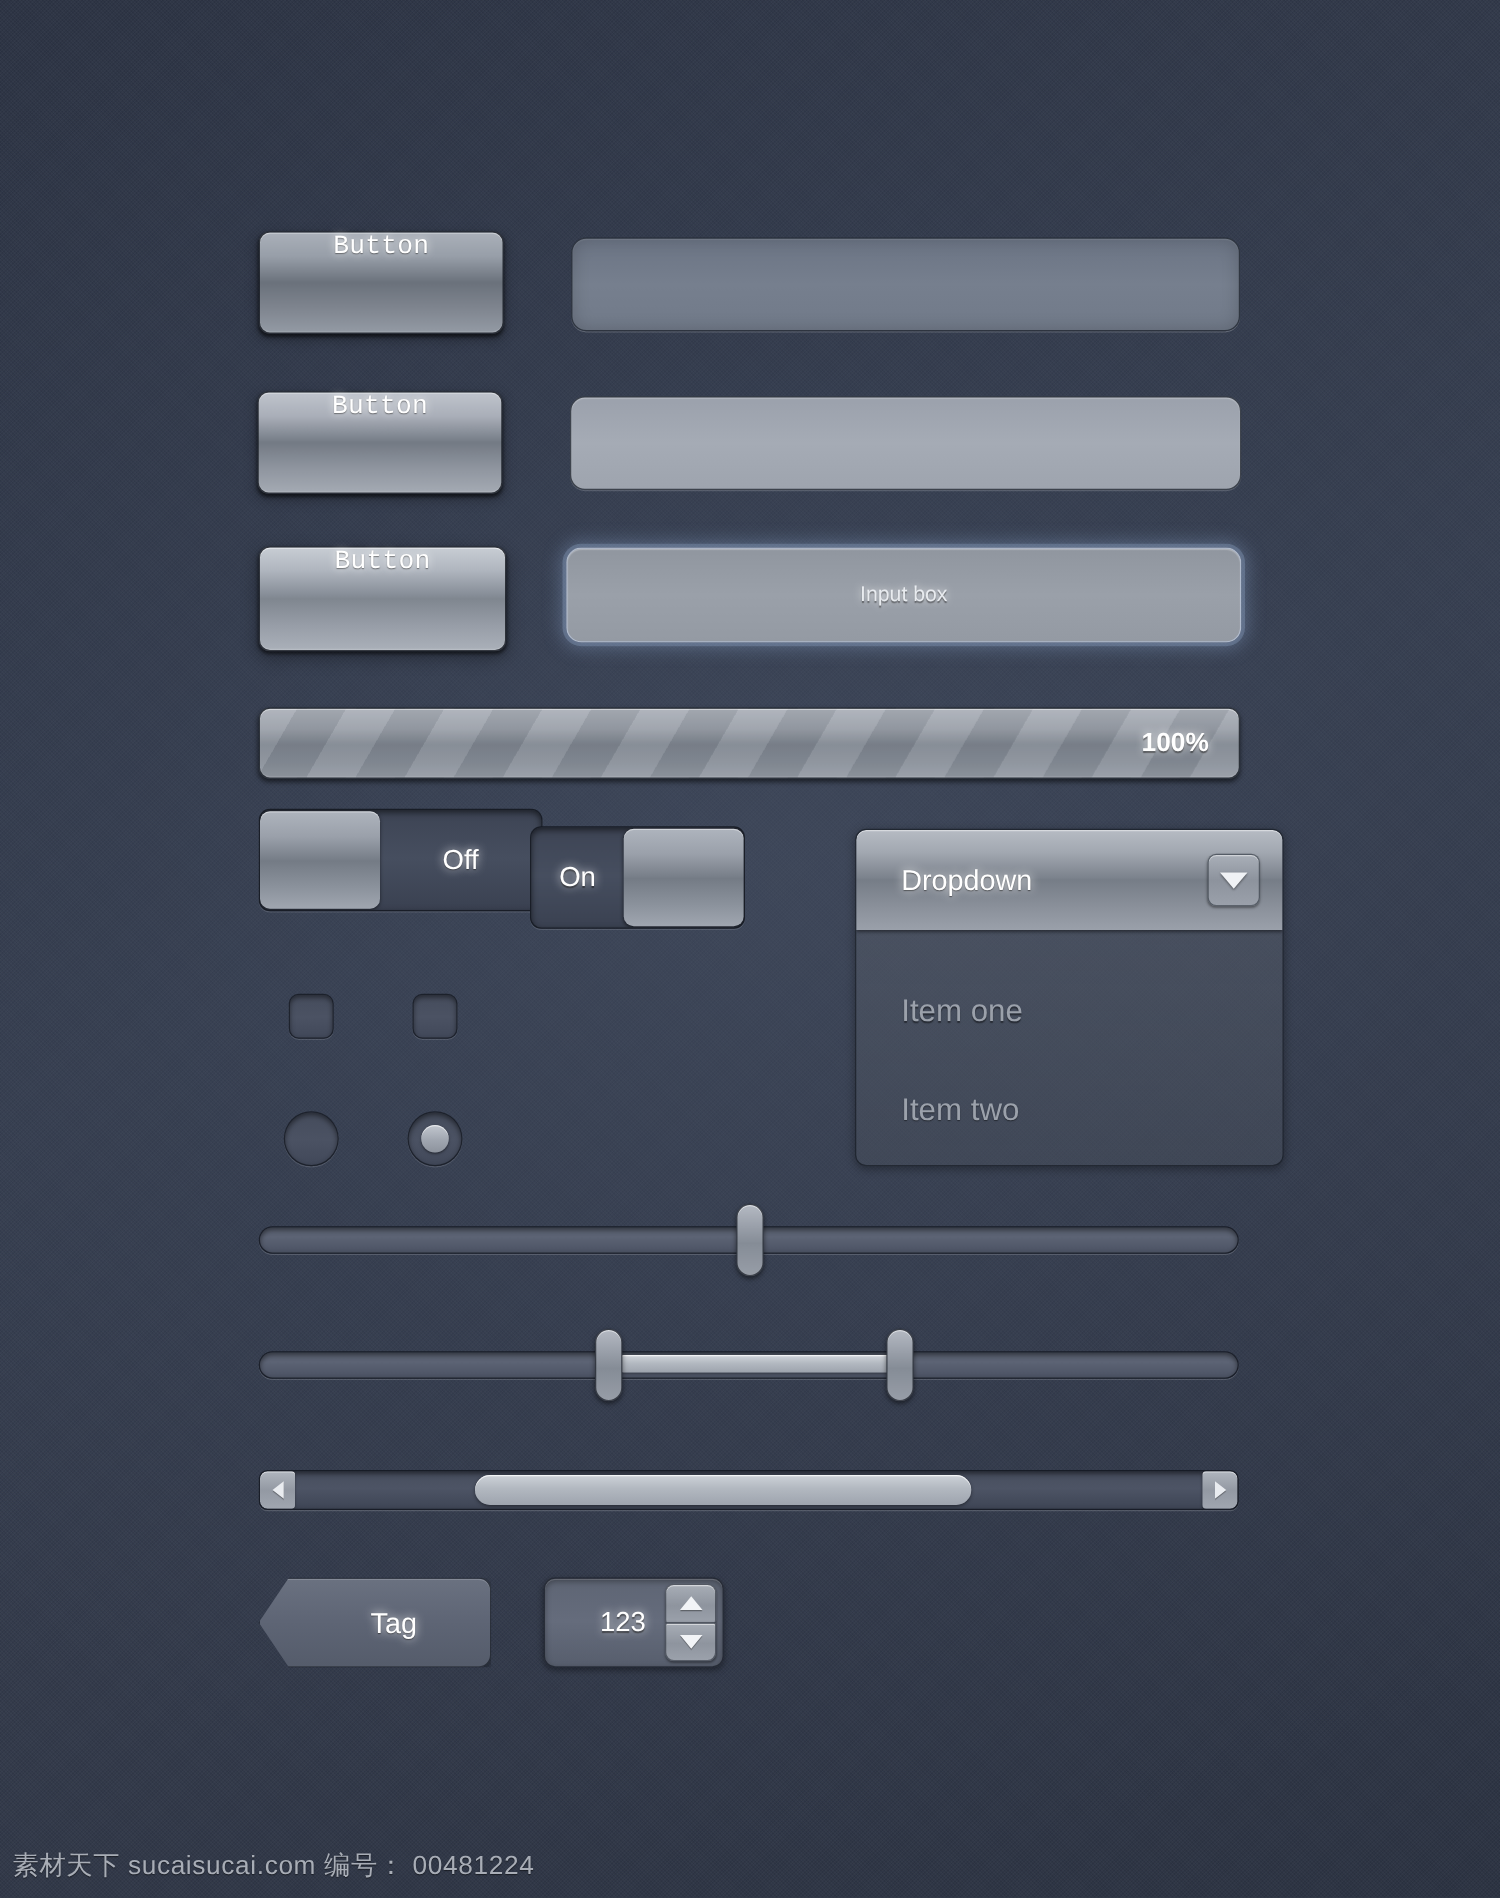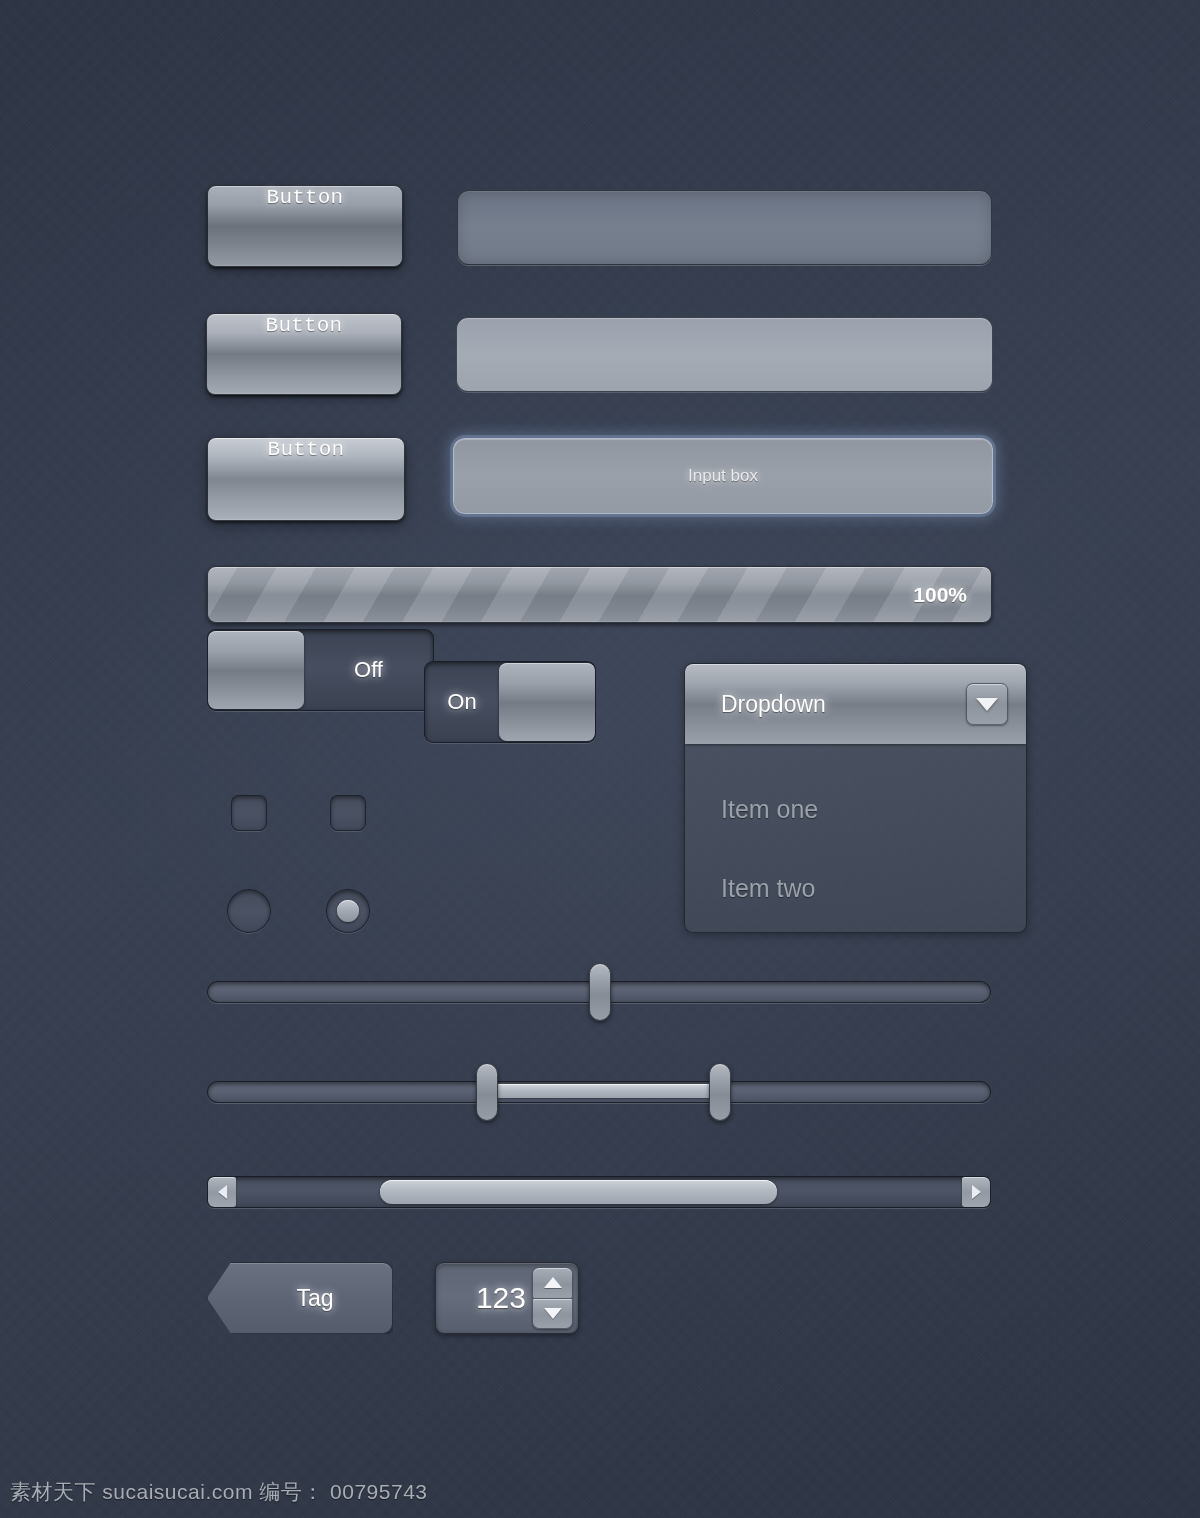--- a/index.html
+++ b/index.html
@@ -407,25 +407,26 @@
   .spinner {
     position: absolute;
     border-radius: 9px;
     display: flex; align-items: center;
     border: 1px solid rgba(16,20,28,0.7);
     background: linear-gradient(180deg,#5e6574 0%, #656c7c 48%, #575e6d 100%);
     box-shadow: inset 0 1px 0 rgba(255,255,255,0.16), inset 0 2px 5px rgba(0,0,0,0.35), 0 2px 5px rgba(0,0,0,0.4);
   }
   .spinner .sval {
     flex: 1;
-    text-align: right;
-    font-size: 30px;
+    text-align: left;
+    font-size: 22px;
     color: #ffffff;
     text-shadow: 0 0 8px rgba(255,255,255,0.85), 0 1px 1px rgba(0,0,0,0.6);
     padding-right: 6px;
+    padding-left: 44px;
   }
   .spin-btns {
     width: 46px;
     height: 100%;
     display: flex; flex-direction: column;
     flex: none;
     padding: 4px 5px 4px 0;
   }
   .spin-btn {
     flex: 1;
@@ -484,21 +485,21 @@
   </div>
 
   <div class="field f3" style="left:453px; top:438px; width:540px; height:76px;" title="Input box">
     <span>Input box</span>
   </div>
 
   <div class="progress" style="left:207px; top:566px; width:785px; height:57px;">
     <span class="pct">100%</span>
   </div>
 
-  <div class="toggle" style="left:207px; top:629px; width:227px;">
+  <div class="toggle" style="left:207px; top:647px; width:227px;">
     <div class="knob"></div>
     <span class="tlabel">Off</span>
   </div>
 
   <div class="toggle" style="left:424px; top:661px; width:172px;">
     <span class="tlabel">On</span>
     <div class="knob"></div>
   </div>
 
   <div class="dropdown" style="left:684px; top:663px; width:343px; height:270px;">
@@ -555,16 +556,16 @@
       <span class="spin-btn up">
           <i></i>
         </span>
       <span class="spin-btn down">
           <i></i>
         </span>
     </span>
   </div>
 
   <div class="watermark">
-    <span>素材天下 sucaisucai.com  编号： 00795743</span>
+    <span>素材天下 sucaisucai.com  编号： 00481224</span>
   </div>
 
 </div>
 
 </body></html>

